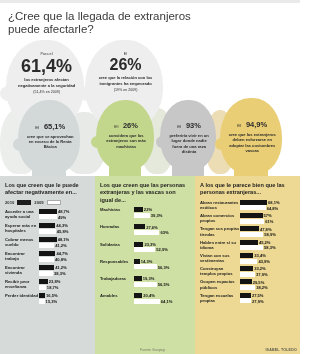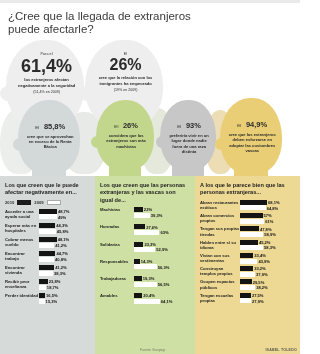--- a/index.html
+++ b/index.html
@@ -141,21 +141,21 @@
     <span class="paren">(19% en 2009)</span>
   </div>
 </div>
 
 <div class="head" id="head-3">
   <div class="skull"></div>
   <div class="nose"></div>
   <div class="neck"></div>
   <div class="txt">
     <span class="smallcap">El</span>
-    <span class="bignum">85,8%</span>
+    <span class="bignum">65,1%</span>
     <span class="desc">cree que se aprovechan en exceso de la Renta Básica</span>
   </div>
 </div>
 
 <div class="head" id="head-4">
   <div class="skull"></div>
   <div class="nose"></div>
   <div class="neck"></div>
   <div class="txt">
     <span class="smallcap">El</span>

